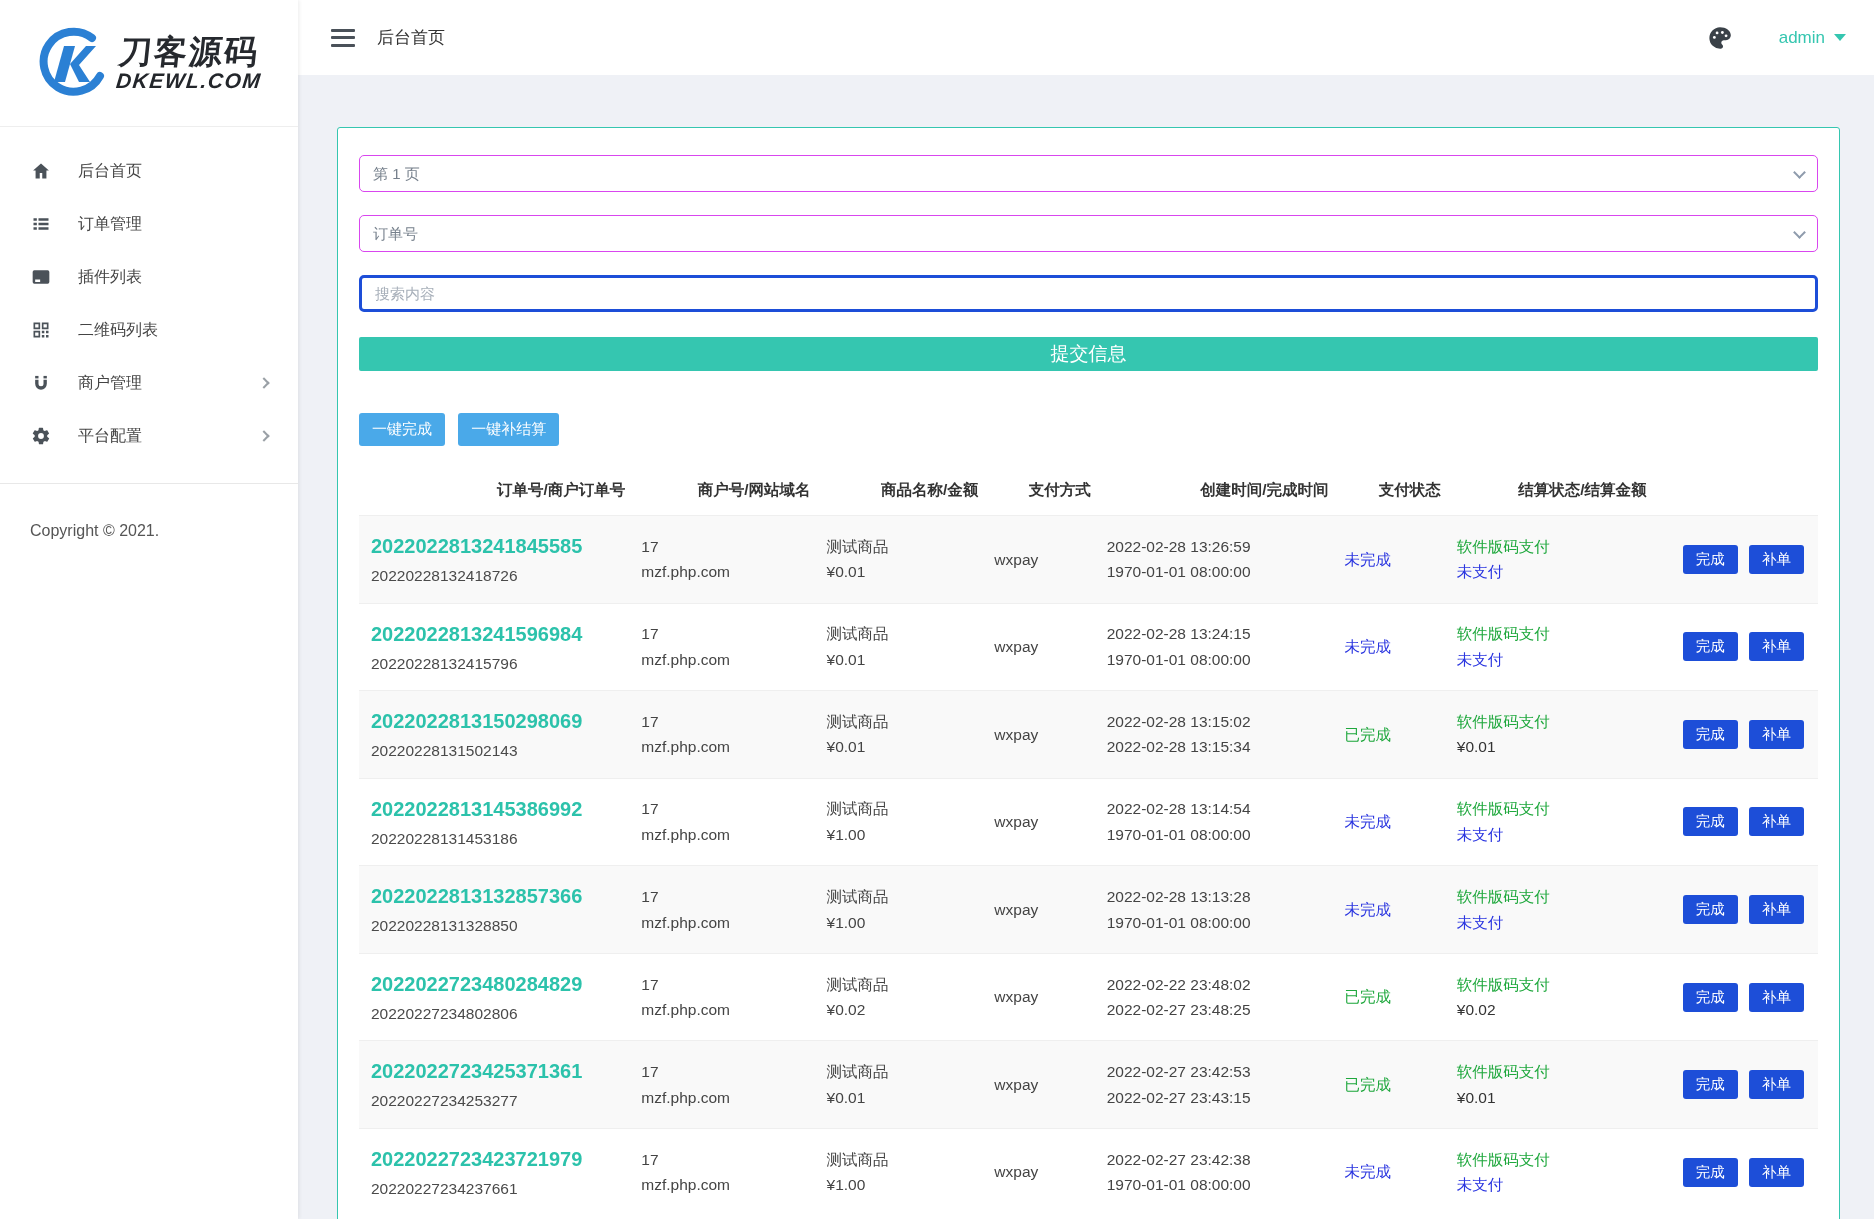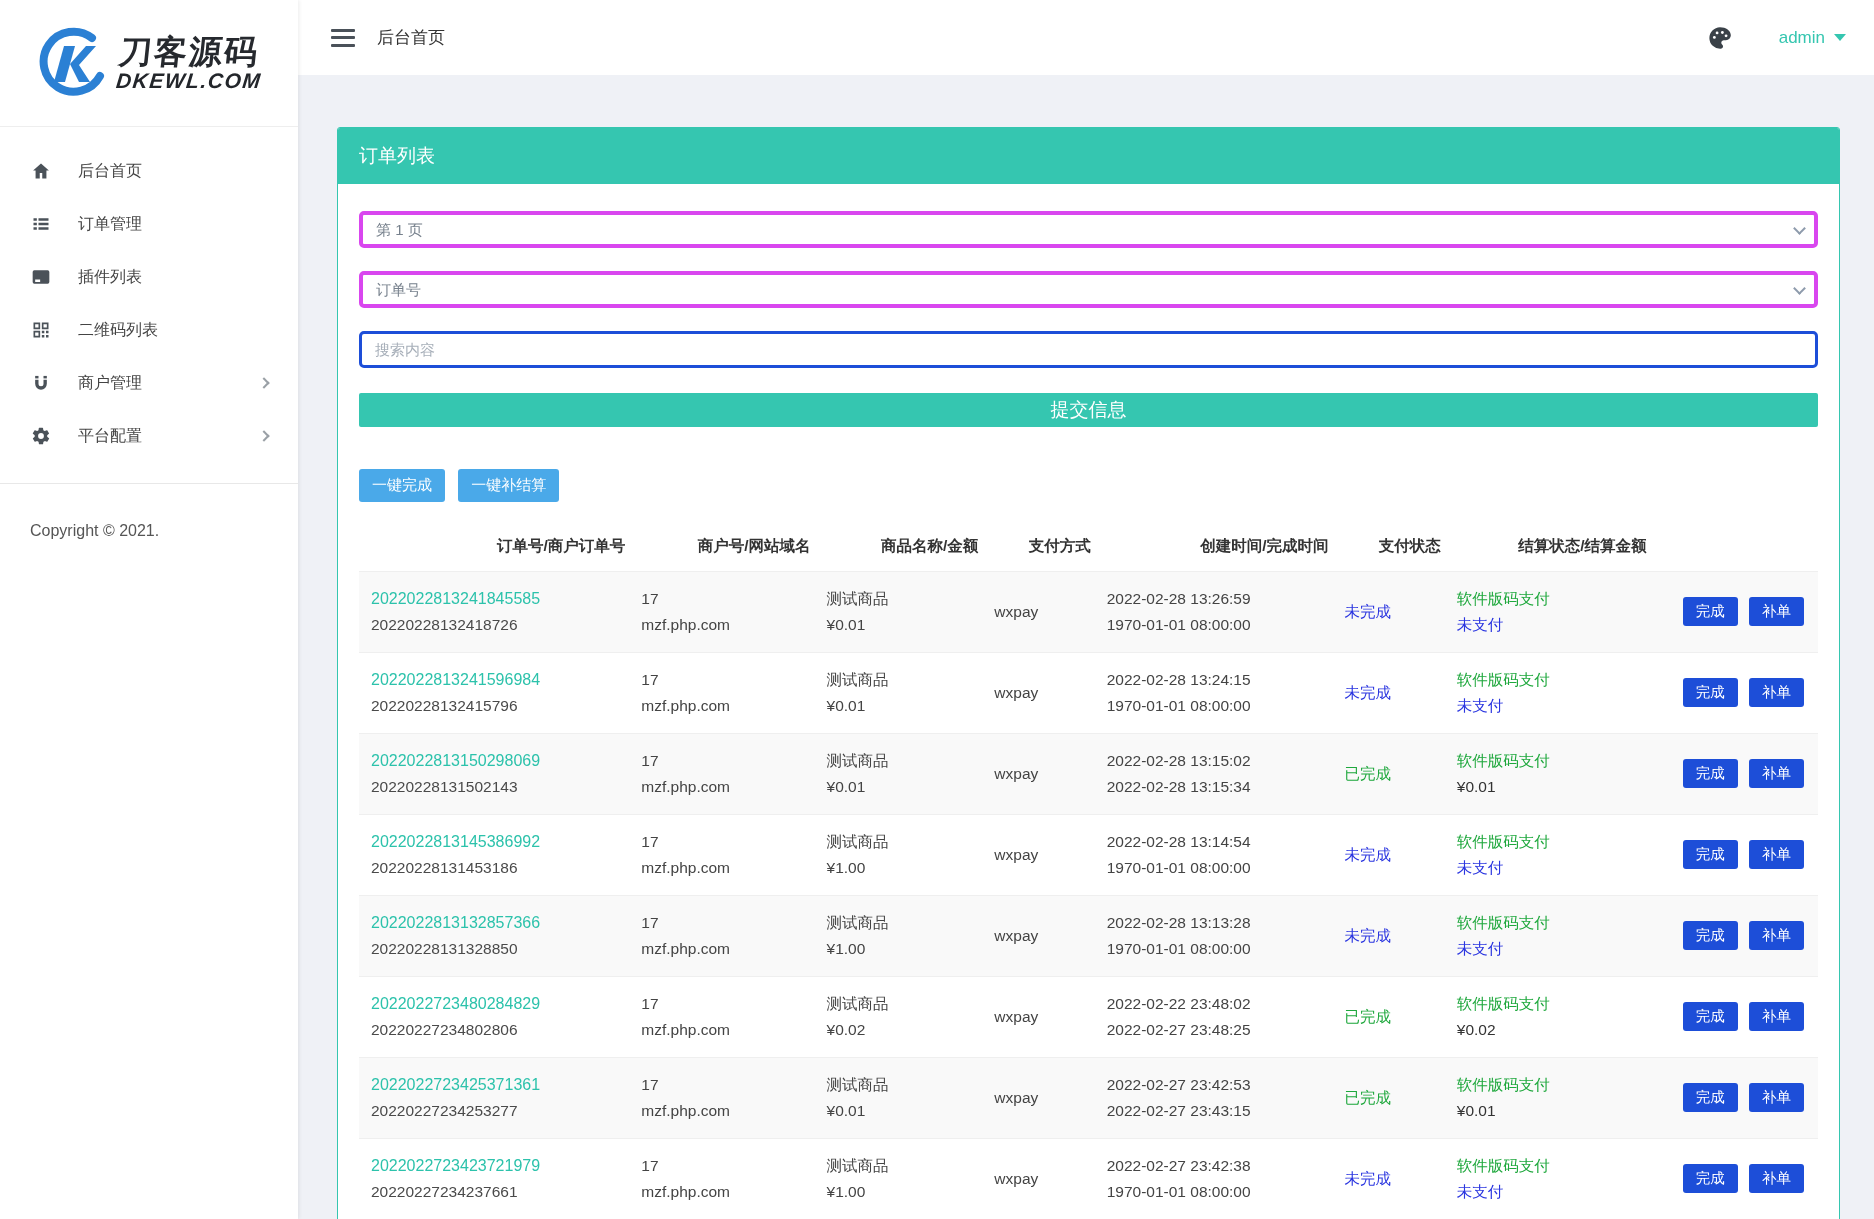--- a/index.html
+++ b/index.html
@@ -38,21 +38,21 @@
 
   .content { flex:1; overflow:hidden; }
   .panel { margin:52px 34px 0 39px; background:#fff; border:1px solid var(--accent); border-radius:3px; }
   .panel-header { background:var(--accent); color:#fff; font-size:19px; padding:15px 21px; border-radius:2px 2px 0 0; }
   .panel-body { padding:27px 21px 47px 21px; }
 
   
   .select-box { position:relative; margin-bottom:23px; }
   .select-box select {
     width:100%; height:37px; appearance:none; -webkit-appearance:none;
-    border:4px solid #d946ef; border-radius:5px; background:#fff;
+    border:1px solid #d946ef; border-radius:5px; background:#fff;
     padding:0 36px 0 13px; font-size:15px; color:#76808c;
     font-family:inherit; outline:none;
   }
   .select-arrow { position:absolute; right:14px; top:13px; width:9px; height:9px; border-right:2px solid #8e9bac; border-bottom:2px solid #8e9bac; transform:rotate(45deg); pointer-events:none; }
   .text-input {
     width:100%; height:37px; border:3px solid #1d4ed8; border-radius:5px;
     padding:0 13px; font-size:15px; color:#333; font-family:inherit; outline:none; margin-bottom:25px;
   }
   .text-input::placeholder { color:#a7afb9; }
   .submit-btn {
@@ -68,21 +68,21 @@
   
   table { width:100%; border-collapse:collapse; table-layout:fixed; }
   th { text-align:right; font-size:15.5px; font-weight:700; color:#333; padding:12px 8px 14px 8px; }
   th:first-child, td:first-child { padding-left:12px; }
   tbody tr { border-top:1px solid #efefef; }
   tbody tr:nth-child(odd) { background:#f9f9f9; }
   td { padding:14px 8px; vertical-align:middle; font-size:15.5px; color:#444; line-height:1.65; }
   .col-order{width:18.8%;} .col-merchant{width:12.7%;} .col-product{width:11.5%;}
   .col-pay{width:7.7%;} .col-time{width:16.3%;} .col-status{width:7.7%;}
   .col-settle{width:14.1%;} .col-actions{width:11.2%;}
-  .order-link { color:#2cc2ab; font-weight:400; font-size:16px; text-decoration:none; cursor:pointer; display:inline-block; }
+  .order-link { color:#2cc2ab; font-weight:700; font-size:20px; text-decoration:none; cursor:pointer; display:inline-block; }
   .sub-line { color:#4a4a4a; }
   .text-green { color:#1fa83d; }
   .text-blue { color:#2b36e0; }
   .text-dark { color:#333; }
   .actions-cell { text-align:right; padding-right:14px; white-space:nowrap; }
   .btn-sm {
     background:#1d4ed8; color:#fff; border:none; border-radius:3px;
     font-size:14.5px; padding:5px 13px; margin-left:7px; cursor:pointer; font-family:inherit;
   }
   :root { --accent:#35c6b0; }
@@ -182,21 +182,20 @@
       </div>
       <div class="user-drop">
         <span class="user-name" style="color:var(--accent);">admin</span>
         <span class="caret-down" style="border-top:7px solid #35c6b0;"></span>
       </div>
     </div>
   </header>
 
   <div class="content">
     <section class="panel">
-      <div class="panel-header">订单列表</div>
       <div class="panel-body">
 
         <div class="select-box">
           <select>
             <option>第 1 页</option>
           </select>
           <span class="select-arrow"></span>
         </div>
 
         <div class="select-box">

